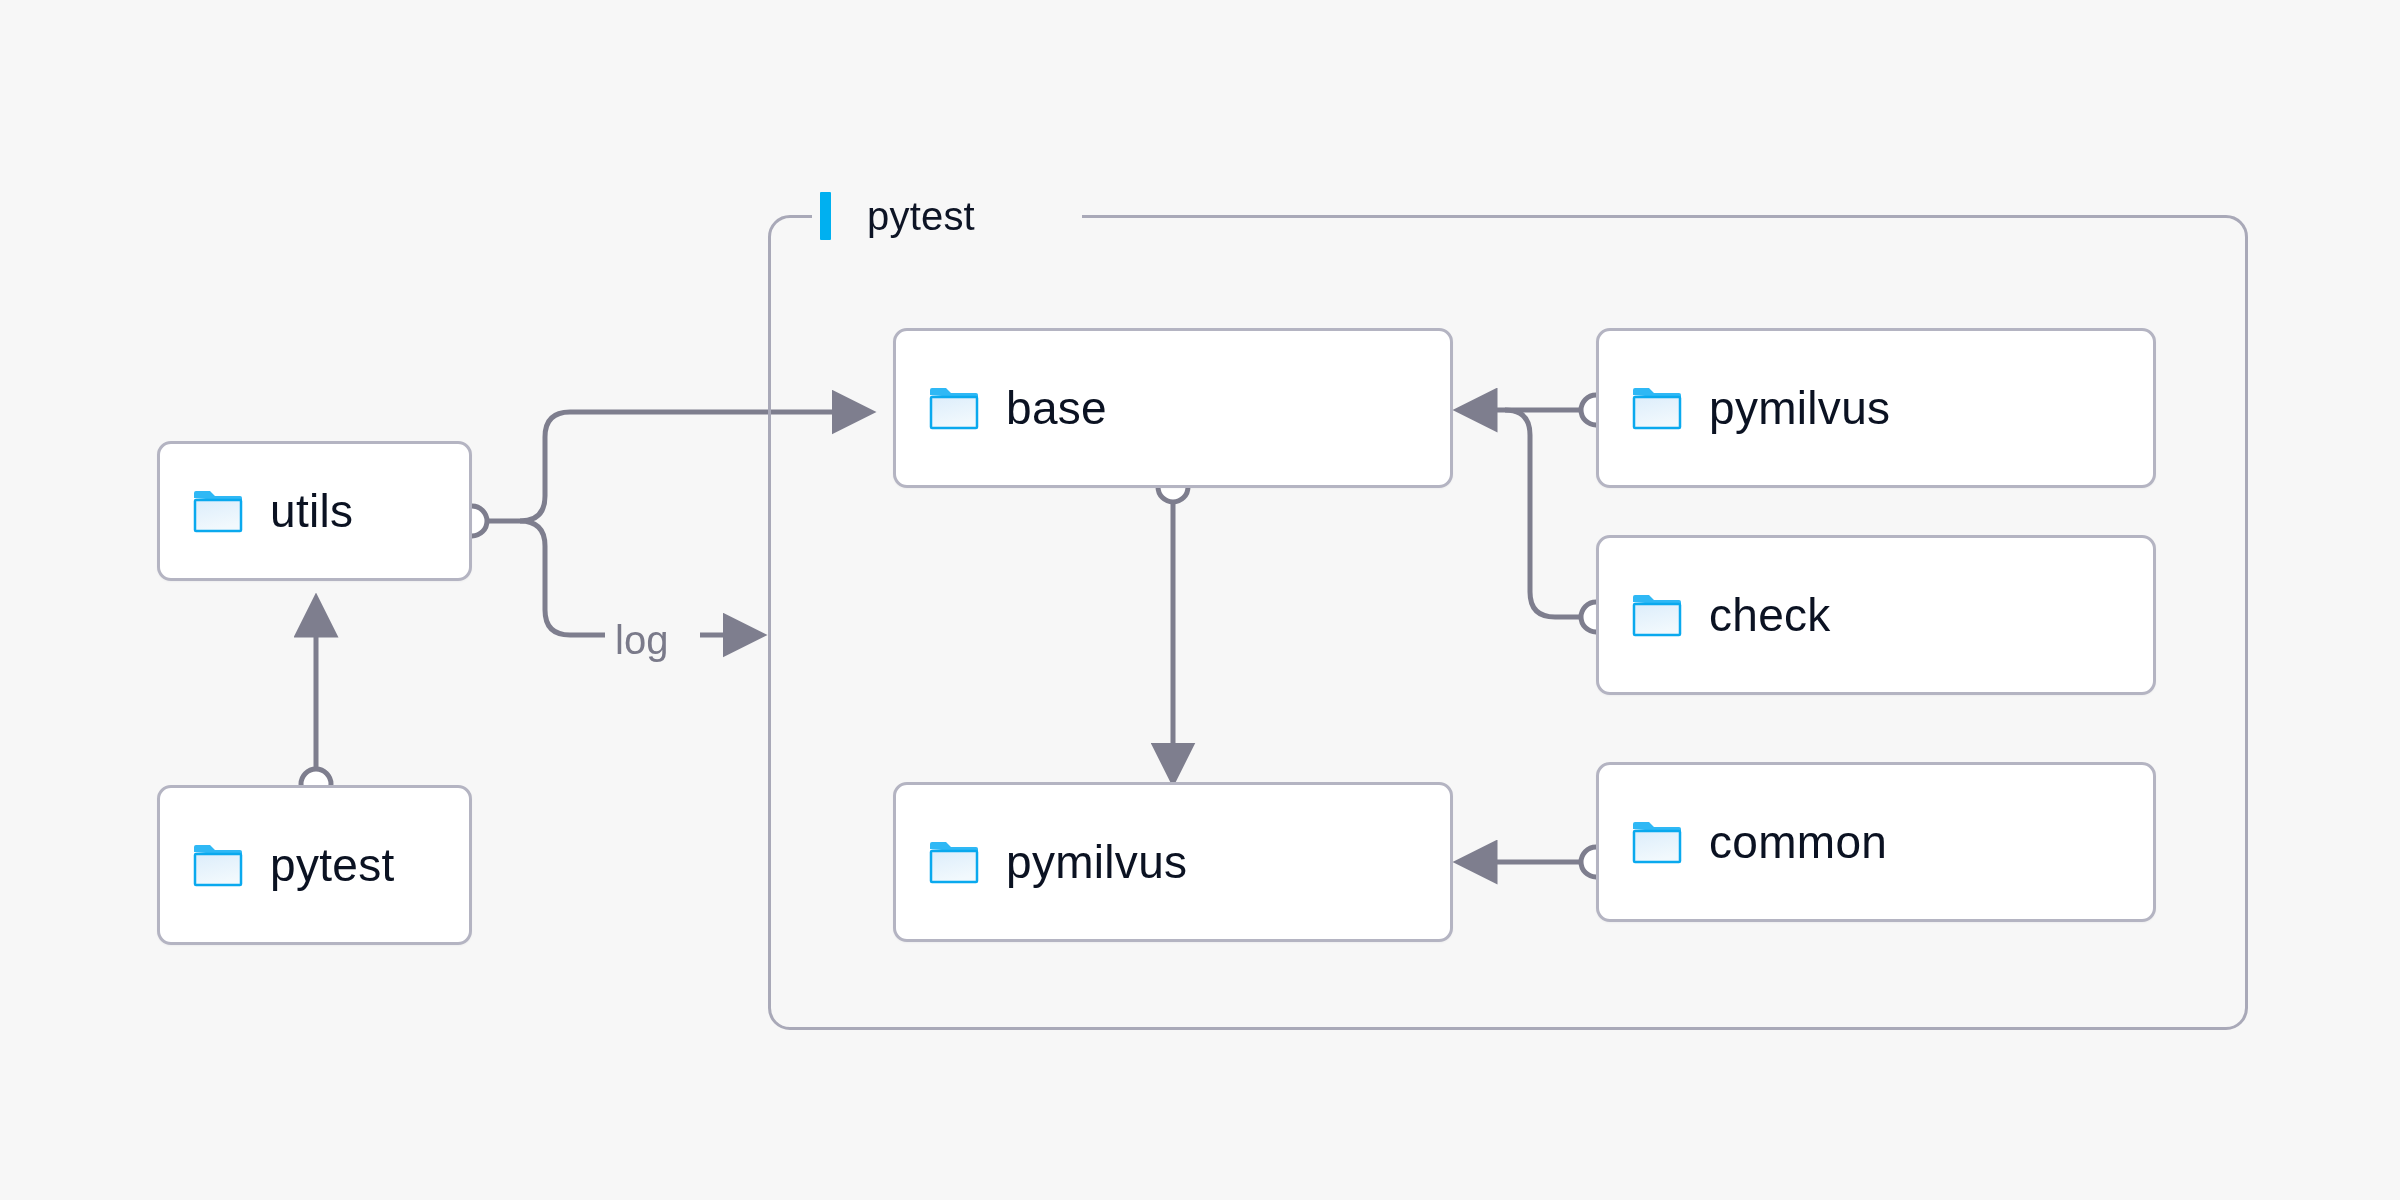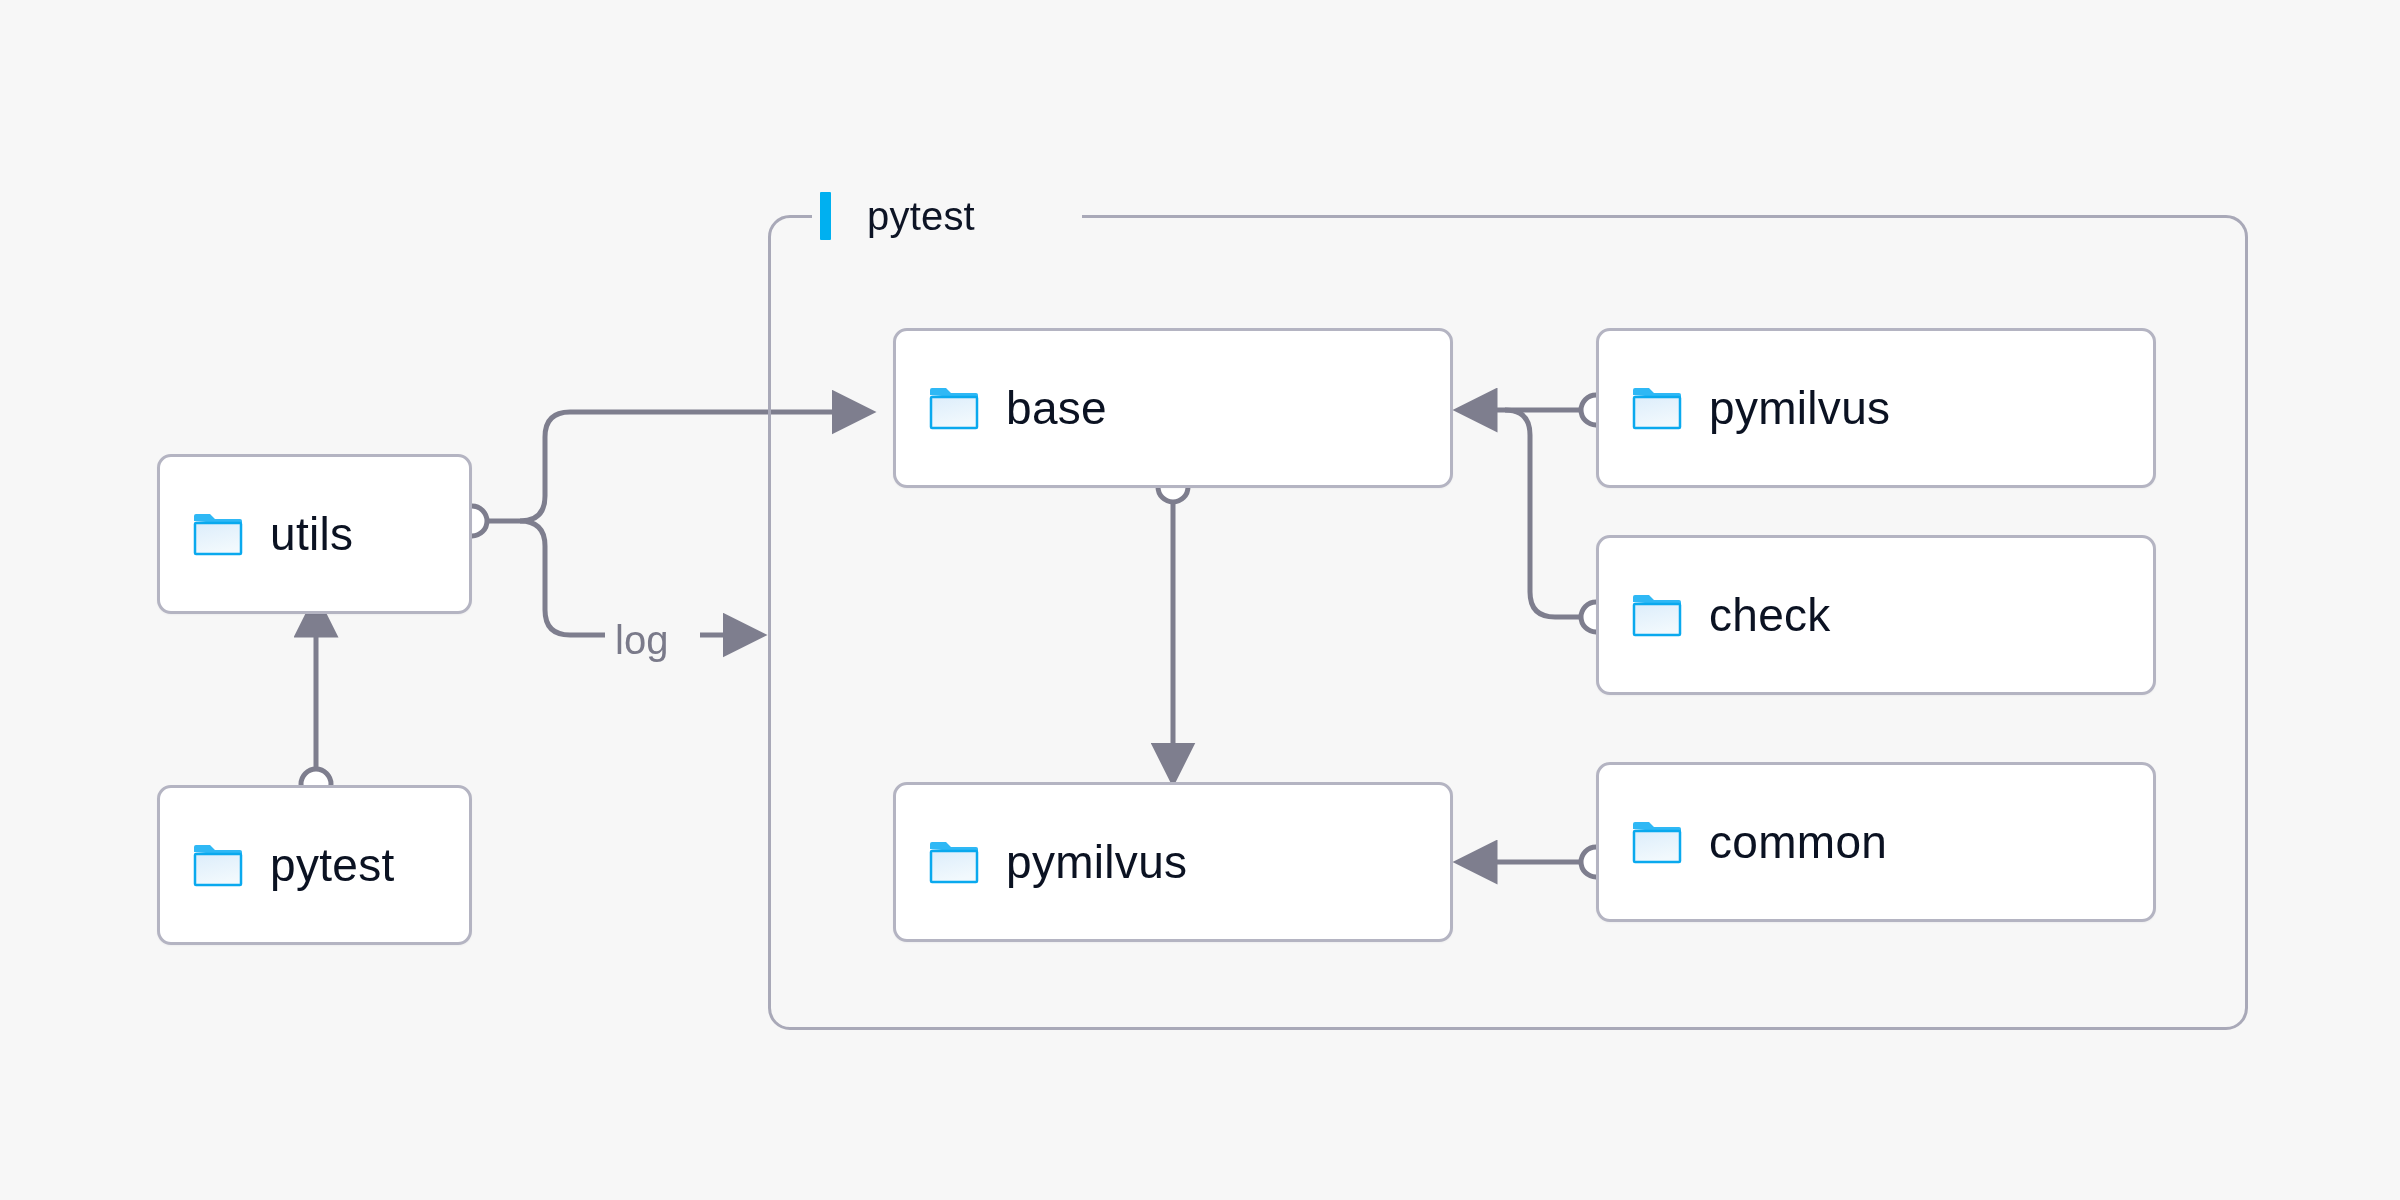--- a/index.html
+++ b/index.html
@@ -142,21 +142,21 @@
 
   <div class="group-box" style="left:768px;top:215px;width:1480px;height:815px;"></div>
 
   <div class="group-bar-bg" style="left:812px;top:210px;width:270px;"></div>
 
   <div class="group-label-wrap" style="left:820px;top:190px;">
     <span class="group-bar"></span>
     <span class="group-title">pytest</span>
   </div>
 
-  <div class="node" style="left:157px;top:441px;width:315px;height:160px;margin-top:13px;">
+  <div class="node" style="left:157px;top:441px;width:315px;height:140px;">
     <span class="folder">
       <svg width="52" height="44" viewBox="0 0 52 44">
         <defs>
           <linearGradient id="fg1" x1="0" y1="0" x2="0.35" y2="1">
             <stop offset="0%" stop-color="#dcedfb"></stop>
             <stop offset="100%" stop-color="#f2f9fd"></stop>
           </linearGradient>
         </defs>
         <path d="M2,9 L2,4 a2,2 0 0 1 2,-2 L18,2 l5,5 l25,0 a2,2 0 0 1 2,2 l0,4 z" fill="#2fb8f5"></path>
         <rect x="3" y="11" width="46" height="31" rx="1" fill="url(#fg1)" stroke="#0aa9ee" stroke-width="2.5"></rect>

